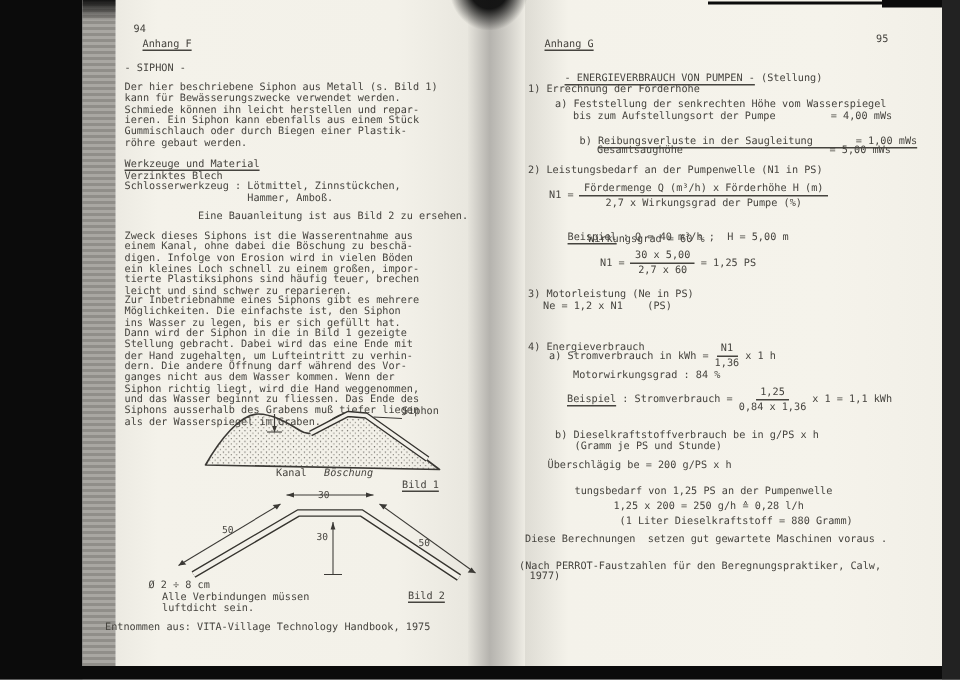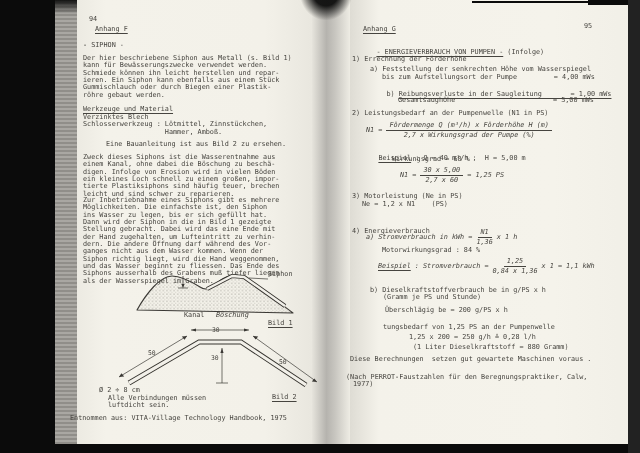--- a/index.html
+++ b/index.html
@@ -26,21 +26,21 @@
   .binding-top{position:absolute;left:55px;top:0;width:22px;height:14px;
     background:linear-gradient(to bottom,rgba(10,10,10,.95),rgba(10,10,10,0));}
   .gutter{
     position:absolute;left:312px;top:0;bottom:9px;width:38px;
     background:linear-gradient(to right,#e6e4dc,#b5b3ae 38%,#c9c7c1 62%,#eeece4);
   }
   .gutter-top{position:absolute;left:300px;top:-8px;width:52px;height:28px;
     background:radial-gradient(ellipse at 50% 0%,rgba(12,12,12,.95) 0 35%,rgba(12,12,12,0) 72%);}
   .t{position:absolute;white-space:pre;}
   .u{text-decoration:underline;text-decoration-thickness:.7px;text-underline-offset:1.6px;}
-  .fline{position:absolute;display:flex;align-items:center;gap:4px;white-space:pre;font-style:italic;}
+  .fline{position:absolute;display:flex;align-items:center;gap:4px;white-space:pre;}
   .frac{display:inline-flex;flex-direction:column;align-items:center;line-height:7px;}
   .frac .num{border-bottom:.8px solid #46443f;padding:0 3px 1px;}
   .frac .den{padding-top:1px;}
   .dim{font-size:6.4px;}
   svg{position:absolute;overflow:visible;}
 </style>
 </head>
 <body>
 
 <div class="stage">
@@ -65,21 +65,21 @@
 Schmiede können ihn leicht herstellen und repar-
 ieren. Ein Siphon kann ebenfalls aus einem Stück
 Gummischlauch oder durch Biegen einer Plastik-
 röhre gebaut werden.</div>
 
   <div class="t u" style="left:83px;top:106px;">Werkzeuge und Material</div>
   <div class="t" style="left:83px;top:114px;">Verzinktes Blech
 Schlosserwerkzeug : Lötmittel, Zinnstückchen,
                     Hammer, Amboß.</div>
 
-  <div class="t" style="left:74px;top:141px;padding-left:32px;">Eine Bauanleitung ist aus Bild 2 zu ersehen.</div>
+  <div class="t" style="left:100px;top:141px;padding-left:32px;">Eine Bauanleitung ist aus Bild 2 zu ersehen.</div>
 
   <div class="t" style="left:83px;top:154px;">Zweck dieses Siphons ist die Wasserentnahme aus
 einem Kanal, ohne dabei die Böschung zu beschä-
 digen. Infolge von Erosion wird in vielen Böden
 ein kleines Loch schnell zu einem großen, impor-
 tierte Plastiksiphons sind häufig teuer, brechen
 leicht und sind schwer zu reparieren.</div>
 
   <div class="t" style="left:83px;top:197px;">Zur Inbetriebnahme eines Siphons gibt es mehrere
 Möglichkeiten. Die einfachste ist, den Siphon
@@ -145,21 +145,21 @@
   <div class="t" style="left:99px;top:387px;">Ø 2 ÷ 8 cm</div>
   <div class="t" style="left:108px;top:395px;">Alle Verbindungen müssen</div>
   <div class="t" style="left:108px;top:402px;">luftdicht sein.</div>
   <div class="t u" style="left:272px;top:394px;">Bild 2</div>
 
   <div class="t" style="left:70px;top:415px;">Entnommen aus: VITA-Village Technology Handbook, 1975</div>
 
   <div class="t u" style="left:363px;top:26px;">Anhang G</div>
   <div class="t" style="left:584px;top:23px;">95</div>
   <div class="t" style="left:360px;top:42px;">
-    <span class="u">- ENERGIEVERBRAUCH VON PUMPEN -</span><span> (Infolge)</span>
+    <span class="u">- ENERGIEVERBRAUCH VON PUMPEN -</span><span> (Stellung)</span>
   </div>
 
   <div class="t" style="left:352px;top:56px;">1) Errechnung der Förderhöhe</div>
   <div class="t" style="left:370px;top:66px;">a) Feststellung der senkrechten Höhe vom Wasserspiegel</div>
   <div class="t" style="left:382px;top:73.5px;">bis zum Aufstellungsort der Pumpe         = 4,00 mWs</div>
   <div class="t" style="left:370px;top:84px;">
     <span>b) </span><span class="u">Reibungsverluste in der Saugleitung       = 1,00 mWs</span>
   </div>
   <div class="t" style="left:398px;top:97px;">Gesamtsaughöhe</div>
   <div class="t" style="left:553px;top:97px;">= 5,00 mWs</div>
@@ -202,21 +202,21 @@
     <span><span class="u">Beispiel</span><span> : Stromverbrauch =</span></span>
     <span class="frac">
       <span class="num">1,25</span>
       <span class="den">0,84 x 1,36</span>
     </span>
     <span>x 1 = 1,1 kWh</span>
   </div>
 
   <div class="t" style="left:370px;top:287px;">b) Dieselkraftstoffverbrauch be in g/PS x h</div>
   <div class="t" style="left:383px;top:294px;">(Gramm je PS und Stunde)</div>
-  <div class="t" style="left:385px;top:307px;">Überschlägig be = 200 g/PS x h</div>
+  <div class="t" style="left:365px;top:307px;">Überschlägig be = 200 g/PS x h</div>
   <div class="t" style="left:383px;top:324px;">tungsbedarf von 1,25 PS an der Pumpenwelle</div>
   <div class="t" style="left:409px;top:334px;">1,25 x 200 = 250 g/h ≙ 0,28 l/h</div>
   <div class="t" style="left:413px;top:344px;">(1 Liter Dieselkraftstoff = 880 Gramm)</div>
 
   <div class="t" style="left:350px;top:356px;">Diese Berechnungen  setzen gut gewartete Maschinen voraus .</div>
   <div class="t" style="left:346px;top:374px;">(Nach PERROT-Faustzahlen für den Beregnungspraktiker, Calw,</div>
   <div class="t" style="left:353px;top:381px;">1977)</div>
 
 </div>
 

